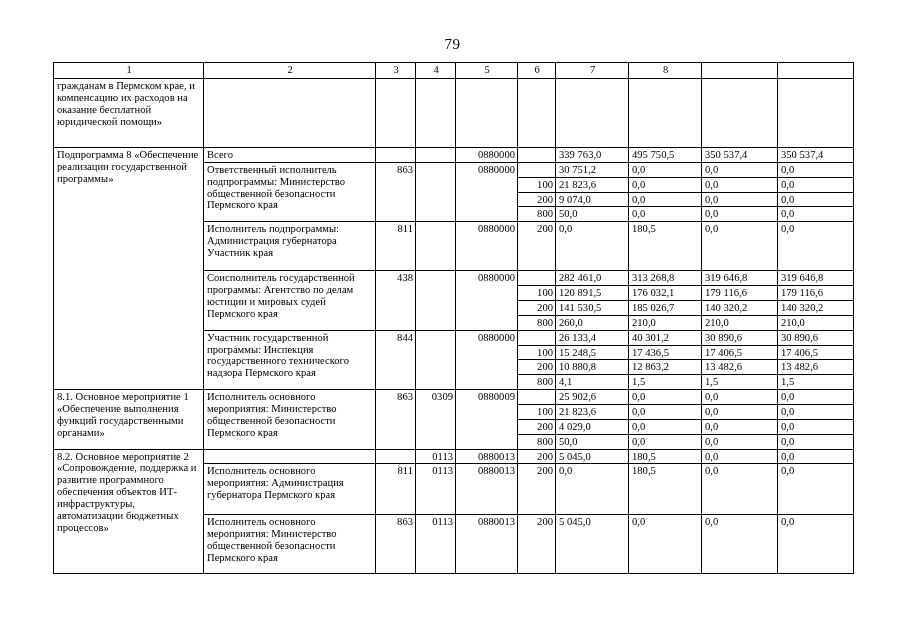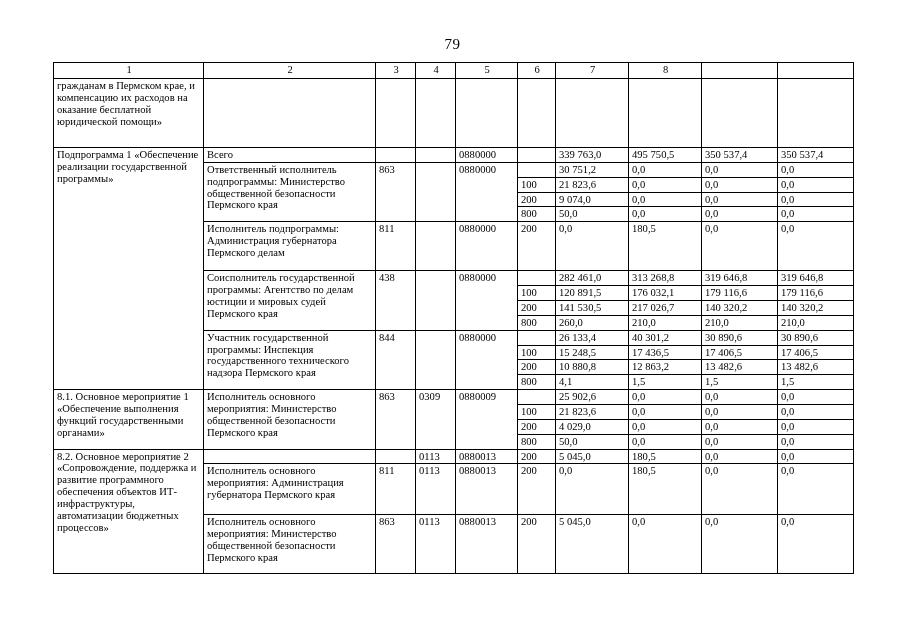--- a/index.html
+++ b/index.html
@@ -55,21 +55,21 @@
     vertical-align: middle;
     height: 13px;
     padding: 0;
     font-size: 10.5px;
   }
   td.num {
     text-align: left;
     white-space: nowrap;
   }
   td.ctr {
-    text-align: left;
+    text-align: right;
     white-space: nowrap;
   }
 </style>
 </head>
 <body>
 
 <div class="page">
 
   <div class="page-number">79</div>
 
@@ -109,21 +109,21 @@
         <td class="ctr"></td>
         <td class="ctr"></td>
         <td class="ctr"></td>
         <td class="num"></td>
         <td class="num"></td>
         <td class="num"></td>
         <td class="num"></td>
       </tr>
 
       <tr>
-        <td rowspan="14">Подпрограмма 1 «Обеспечение реализации государственной программы»</td>
+        <td rowspan="14">Подпрограмма 8 «Обеспечение реализации государственной программы»</td>
         <td>Всего</td>
         <td class="ctr"></td>
         <td class="ctr"></td>
         <td class="ctr">0880000</td>
         <td class="ctr"></td>
         <td class="num">339 763,0</td>
         <td class="num">495 750,5</td>
         <td class="num">350 537,4</td>
         <td class="num">350 537,4</td>
       </tr>
@@ -155,21 +155,21 @@
       </tr>
       <tr>
         <td class="ctr">800</td>
         <td class="num">50,0</td>
         <td class="num">0,0</td>
         <td class="num">0,0</td>
         <td class="num">0,0</td>
       </tr>
 
       <tr>
-        <td style="height:46px">Исполнитель подпрограммы: Администрация губернатора Пермского делам</td>
+        <td style="height:46px">Исполнитель подпрограммы: Администрация губернатора Участник края</td>
         <td class="ctr">811</td>
         <td class="ctr"></td>
         <td class="ctr">0880000</td>
         <td class="ctr">200</td>
         <td class="num">0,0</td>
         <td class="num">180,5</td>
         <td class="num">0,0</td>
         <td class="num">0,0</td>
       </tr>
 
@@ -187,21 +187,21 @@
       <tr>
         <td class="ctr">100</td>
         <td class="num">120 891,5</td>
         <td class="num">176 032,1</td>
         <td class="num">179 116,6</td>
         <td class="num">179 116,6</td>
       </tr>
       <tr>
         <td class="ctr">200</td>
         <td class="num">141 530,5</td>
-        <td class="num">217 026,7</td>
+        <td class="num">185 026,7</td>
         <td class="num">140 320,2</td>
         <td class="num">140 320,2</td>
       </tr>
       <tr>
         <td class="ctr">800</td>
         <td class="num">260,0</td>
         <td class="num">210,0</td>
         <td class="num">210,0</td>
         <td class="num">210,0</td>
       </tr>

